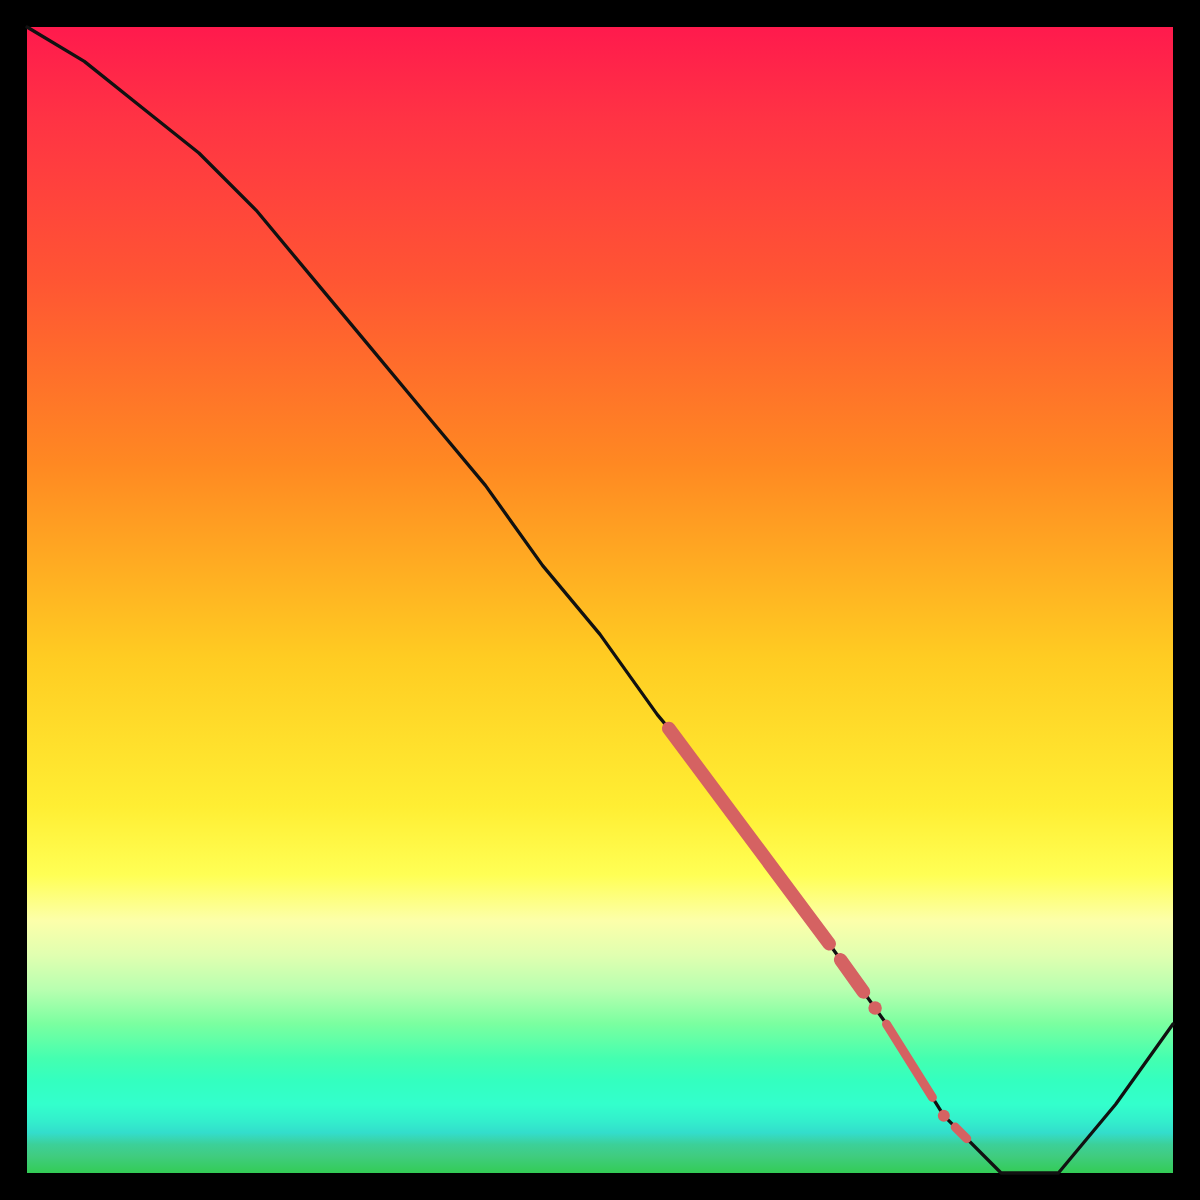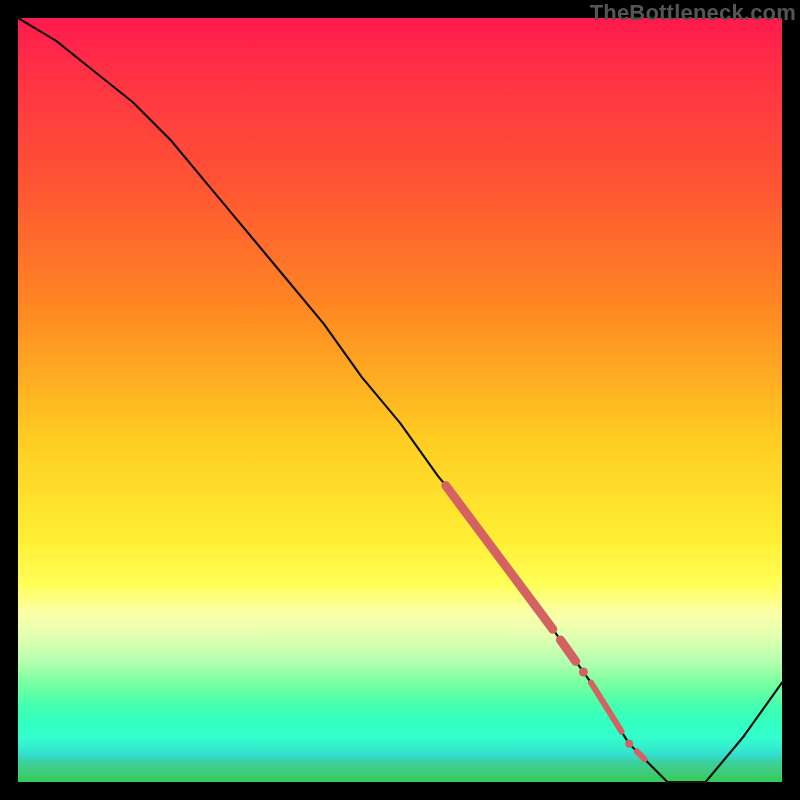--- a/index.html
+++ b/index.html
@@ -75,21 +75,20 @@
   }
   .anomaly-dot {
     fill: #d56262;
   }
 </style>
 </head>
 <body>
 
 <div class="canvas">
   <div class="plot-area"></div>
-  <div class="watermark">TheBottleneck.com</div>
   <svg class="overlay" viewBox="0 0 764 764">
     <path class="curve" d="M0.0 0.0 L38.2 22.9 L76.4 53.5 L114.6 84.0 L152.8 122.2 L191.0 168.1 L229.2 213.9 L267.4 259.8 L305.6 305.6 L343.8 359.1 L382.0 404.9 L420.2 458.4 L458.4 504.2 L496.6 557.7 L534.8 611.2 L573.0 664.7 L611.2 725.8 L649.4 764.0 L687.6 764.0 L725.8 718.2 L764.0 664.7 "></path>
     <g>
         <line class="anomaly-seg" stroke-width="9" x1="427.8" y1="467.6" x2="534.8" y2="611.2"></line>
         <line class="anomaly-seg" stroke-width="9" x1="542.4" y1="621.9" x2="557.7" y2="643.3"></line>
         <line class="anomaly-seg" stroke-width="6" x1="573.0" y1="664.7" x2="603.6" y2="713.6"></line>
         <line class="anomaly-seg" stroke-width="6" x1="618.8" y1="733.4" x2="626.5" y2="741.1"></line>
         <circle class="anomaly-dot" cx="565.4" cy="654.0" r="4.5"></circle>
         <circle class="anomaly-dot" cx="611.2" cy="725.8" r="4"></circle>
       </g>

